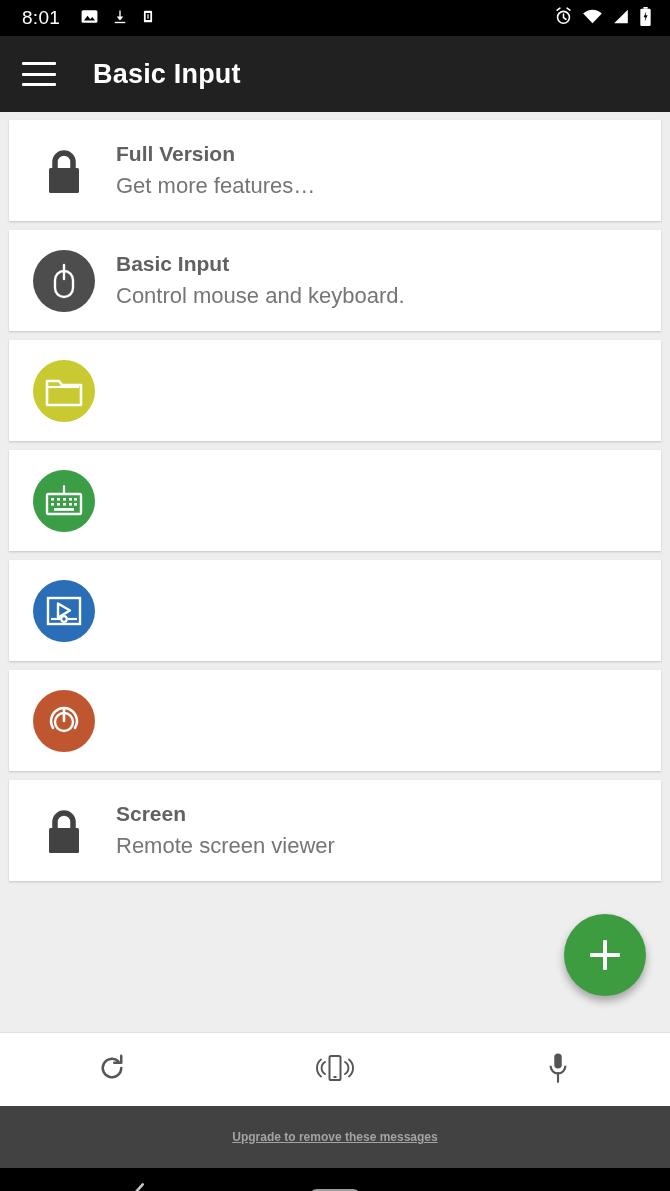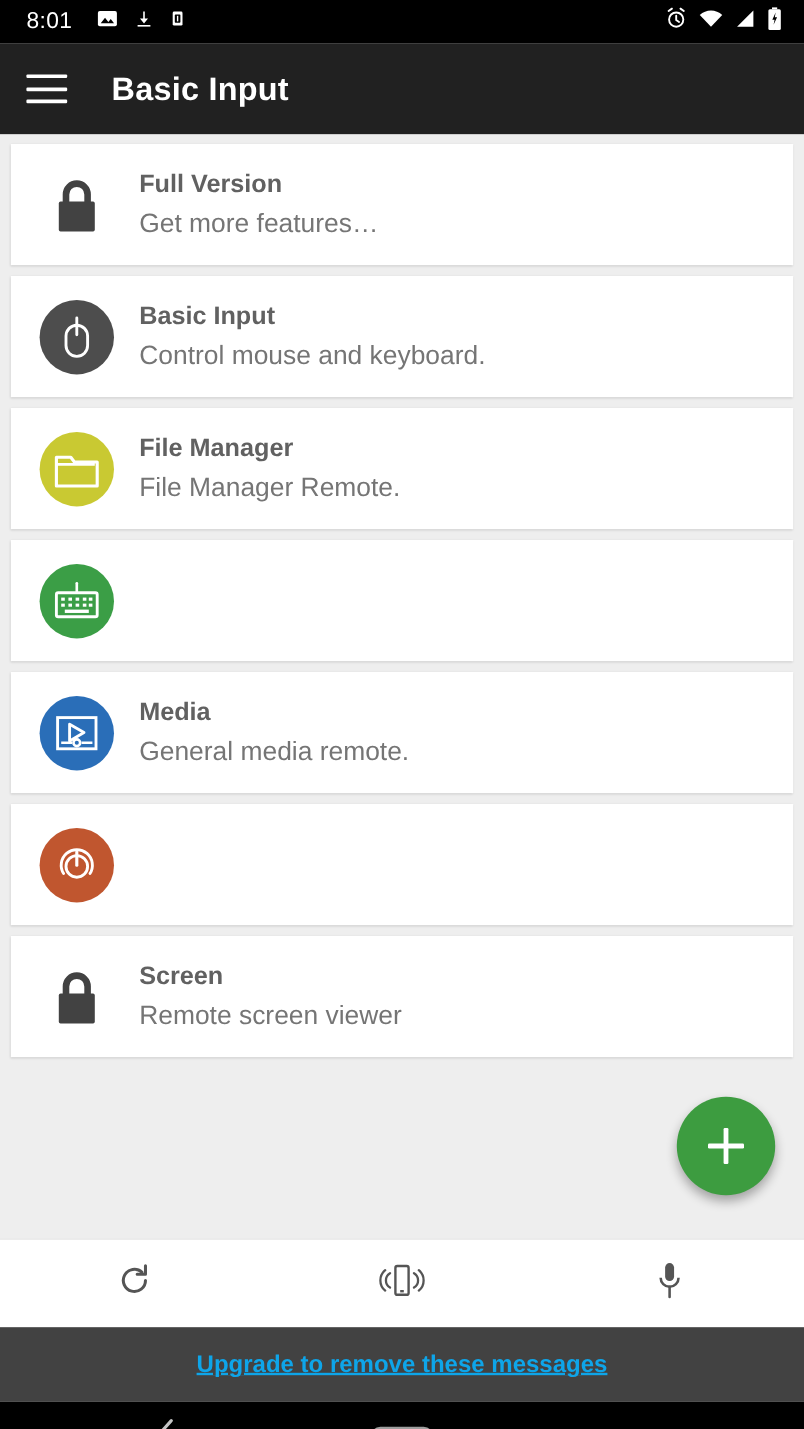--- a/index.html
+++ b/index.html
@@ -65,21 +65,21 @@
     border-top: 1px solid #e0e0e0;
   }
   .bb-item { flex: 1; display: flex; align-items: center; justify-content: center; cursor: pointer; }
 
   
   .banner {
     height: 62px; background: #424242; display: flex;
     align-items: center; justify-content: center;
   }
   .banner a {
-    color: #0ea5e9; font-size: 20px; font-weight: bold;
+    color: #a3a3a3; font-size: 12px; font-weight: bold;
     text-decoration: underline; cursor: pointer;
   }
 
   
   .navbar { height: 58px; background: #000; position: relative; }
   .nav-back { position: absolute; left: 128px; top: 50%; transform: translateY(-50%); cursor: pointer; }
   .nav-home {
     position: absolute; left: 50%; top: 50%; transform: translate(-50%,-50%);
     width: 52px; height: 16px; border-radius: 8px; background: #9e9e9e; cursor: pointer;
   }
@@ -180,24 +180,20 @@
     </div>
 
     <div class="card">
       <div class="icon-slot">
         <div class="circle" style="background:#c9c932">
           <svg width="38" height="32" viewBox="0 0 38 32">
             <path d="M2 6h12l3 4h19v20H2z" fill="none" stroke="#fff" stroke-width="2.6" stroke-linejoin="round"></path>
             <path d="M2 12h32" stroke="#fff" stroke-width="2.2"></path>
           </svg>
         </div>
-      </div>
-      <div class="card-text">
-        <div class="card-title">File Manager</div>
-        <div class="card-sub">File Manager Remote.</div>
       </div>
     </div>
 
     <div class="card">
       <div class="icon-slot">
         <div class="circle" style="background:#3b9e46">
           <svg width="40" height="34" viewBox="0 0 40 34">
             <path d="M20 2v8" stroke="#fff" stroke-width="2.2" stroke-linecap="round"></path>
             <rect x="3" y="10" width="34" height="20" rx="1.5" fill="none" stroke="#fff" stroke-width="2.4"></rect>
             <g fill="#fff">
@@ -223,24 +219,20 @@
         <div class="circle" style="background:#2a6eb8">
           <svg width="38" height="34" viewBox="0 0 38 34">
             <rect x="3" y="4" width="32" height="26" fill="none" stroke="#fff" stroke-width="2.4"></rect>
             <path d="M13 9.5l12 7-12 7z" fill="none" stroke="#fff" stroke-width="2.4" stroke-linejoin="round"></path>
             <path d="M6 25h9" stroke="#fff" stroke-width="2.2"></path>
             <circle cx="19" cy="25" r="2.8" fill="none" stroke="#fff" stroke-width="2.2"></circle>
             <path d="M23 25h9" stroke="#fff" stroke-width="2.2"></path>
           </svg>
         </div>
       </div>
-      <div class="card-text">
-        <div class="card-title">Media</div>
-        <div class="card-sub">General media remote.</div>
-      </div>
     </div>
 
     <div class="card">
       <div class="icon-slot">
         <div class="circle" style="background:#c0562f">
           <svg width="38" height="38" viewBox="0 0 38 38">
             <path d="M8 26a13 13 0 1 1 22 0" fill="none" stroke="#fff" stroke-width="2.4" stroke-linecap="round"></path>
             <circle cx="19" cy="20" r="9" fill="none" stroke="#fff" stroke-width="2.4"></circle>
             <path d="M19 8v11" stroke="#fff" stroke-width="2.6" stroke-linecap="round"></path>
           </svg>

